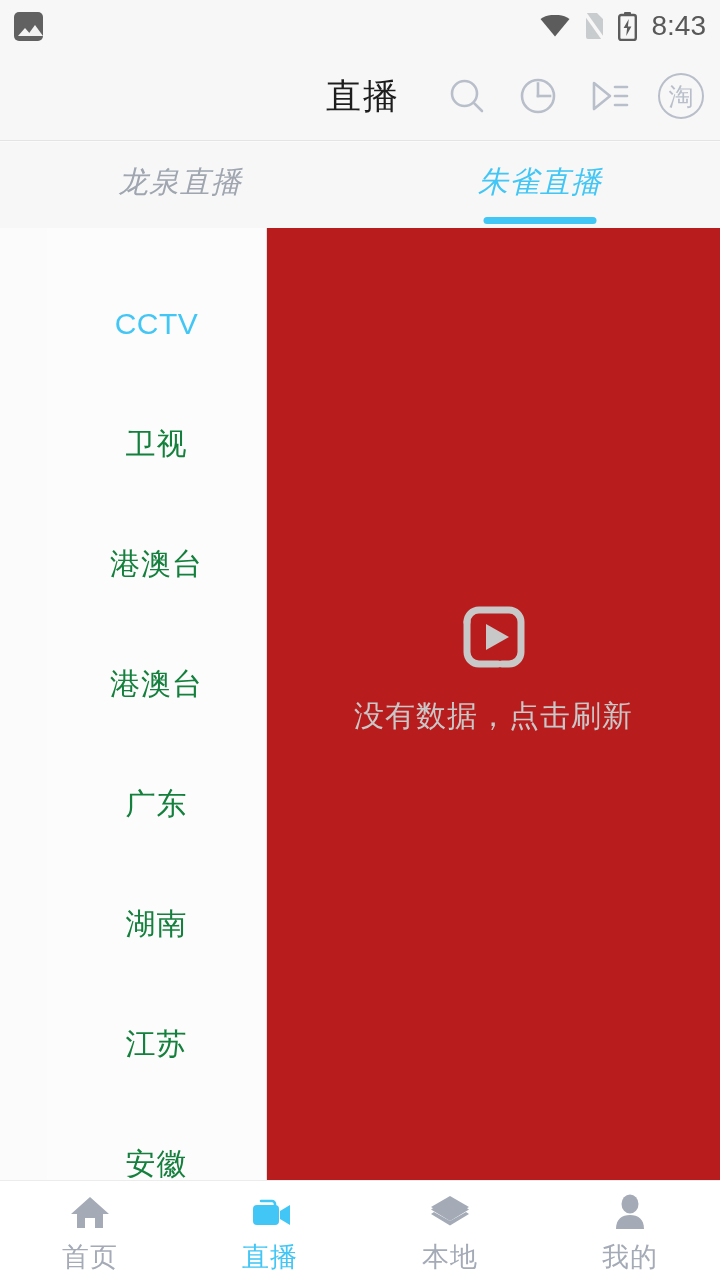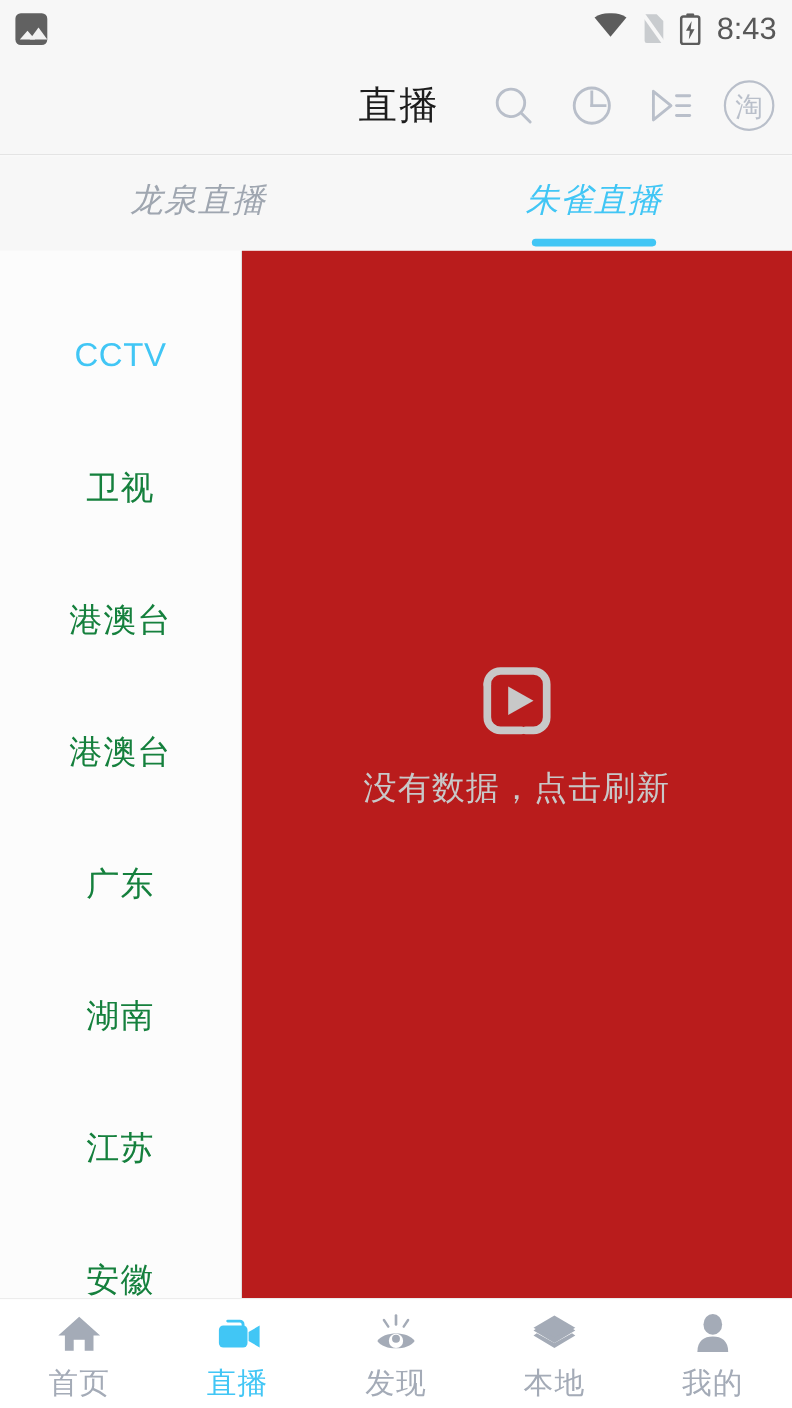--- a/index.html
+++ b/index.html
@@ -12,21 +12,21 @@
   #app { position:relative; width:720px; height:1280px; background:#fbfbfb; }
 
   
   .statusbar{
     position:absolute; left:0; top:0; width:720px; height:52px;
     background:#f7f7f7;
     display:flex; align-items:center; justify-content:space-between;
     padding:0 14px;
   }
   .sb-left{ display:flex; align-items:center; }
-  .sb-right{ display:flex; align-items:flex-start; gap:13px; }
+  .sb-right{ display:flex; align-items:center; gap:13px; }
   .shot-icon{
     width:29px; height:29px; border-radius:5px; background:#616161;
     position:relative; overflow:hidden;
   }
   .shot-icon::after{
     content:""; position:absolute; left:4px; bottom:5px;
     width:0; height:0;
     border-left:7px solid transparent; border-right:7px solid transparent;
     border-bottom:8px solid #f2f2f2;
   }
@@ -97,20 +97,21 @@
   .body-area{
     position:absolute; left:0; top:228px; width:720px; height:952px;
     display:flex;
   }
   .sidebar{
     width:220px; height:100%;
     background:#fcfcfc;
     border-right:1px solid #e0e0e0;
     padding-top:36px;
     overflow:hidden;
+    margin-left:47px;
   }
   .side-item{
     height:120px; width:100%;
     display:flex; align-items:center; justify-content:center;
     cursor:pointer;
   }
   .side-label{
     font-size:30px; color:#15803d; letter-spacing:1px;
     font-family:Liberation Mono, monospace;
   }
@@ -272,31 +273,20 @@
 
     <div class="nav-item active">
       <svg class="nav-ico" viewBox="0 0 44 44">
         <rect x="5" y="15" width="26" height="20" rx="4" fill="#41c6f5"></rect>
         <path d="M32 21 L42 15 V35 L32 29 Z" fill="#41c6f5"></path>
         <path d="M13 11 h11 a3 3 0 0 1 3 3 v1" fill="none" stroke="#41c6f5" stroke-width="2.6" stroke-linecap="round"></path>
       </svg>
       <span class="nav-label">直播</span>
     </div>
 
-    <div class="nav-item">
-      <svg class="nav-ico" viewBox="0 0 44 44">
-        <path d="M5 29 C11 20 33 20 39 29 C33 38 11 38 5 29 Z" fill="#a4abb7"></path>
-        <circle cx="22" cy="29" r="6.5" fill="#ffffff"></circle>
-        <circle cx="22" cy="27" r="3.6" fill="#a4abb7"></circle>
-        <line x1="22" y1="6" x2="22" y2="14" stroke="#a4abb7" stroke-width="2.4" stroke-linecap="round"></line>
-        <line x1="11" y1="10" x2="15" y2="16" stroke="#a4abb7" stroke-width="2.2" stroke-linecap="round"></line>
-        <line x1="33" y1="10" x2="29" y2="16" stroke="#a4abb7" stroke-width="2.2" stroke-linecap="round"></line>
-      </svg>
-      <span class="nav-label">发现</span>
-    </div>
 
     <div class="nav-item">
       <svg class="nav-ico" viewBox="0 0 44 44">
         <path d="M22 6 L41 17 L22 28 L3 17 Z" fill="#a4abb7"></path>
         <path d="M22 26 L38 17.5 L41 19.5 L22 31 L3 19.5 L6 17.5 Z" fill="#a4abb7"></path>
         <path d="M22 31 L38 22 L41 24 L22 35.5 L3 24 L6 22 Z" fill="#a4abb7"></path>
       </svg>
       <span class="nav-label">本地</span>
     </div>
 

